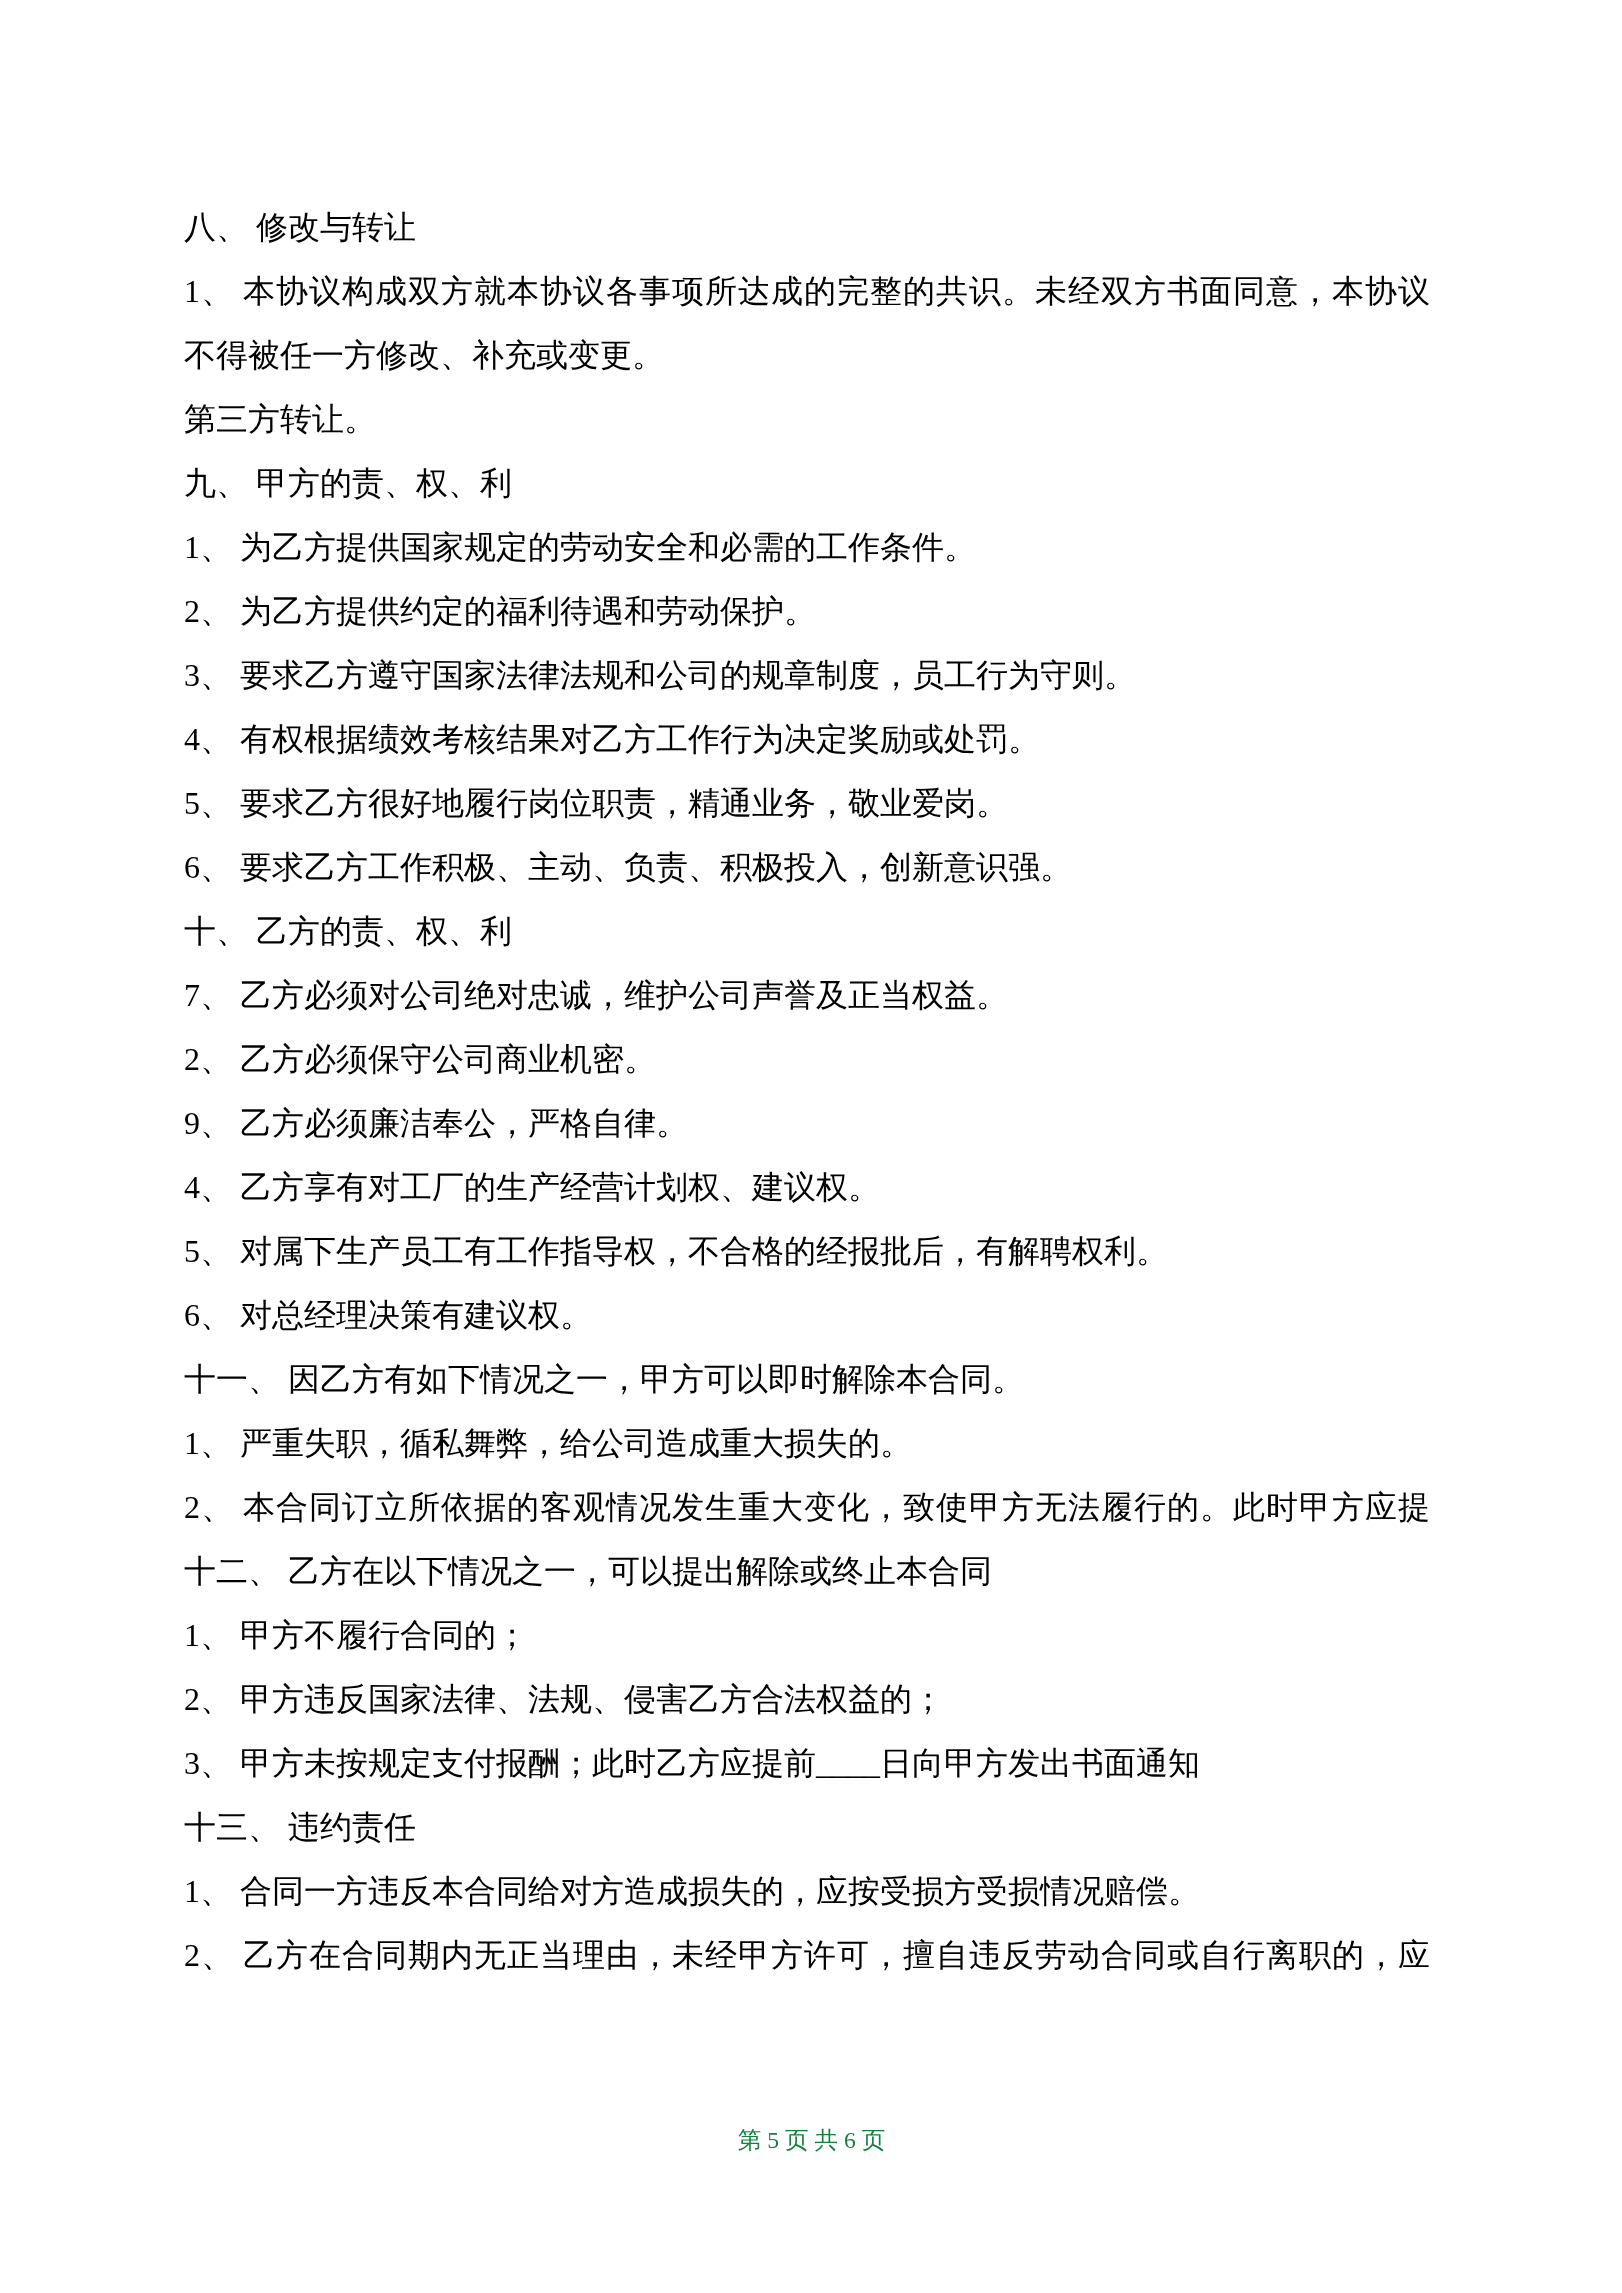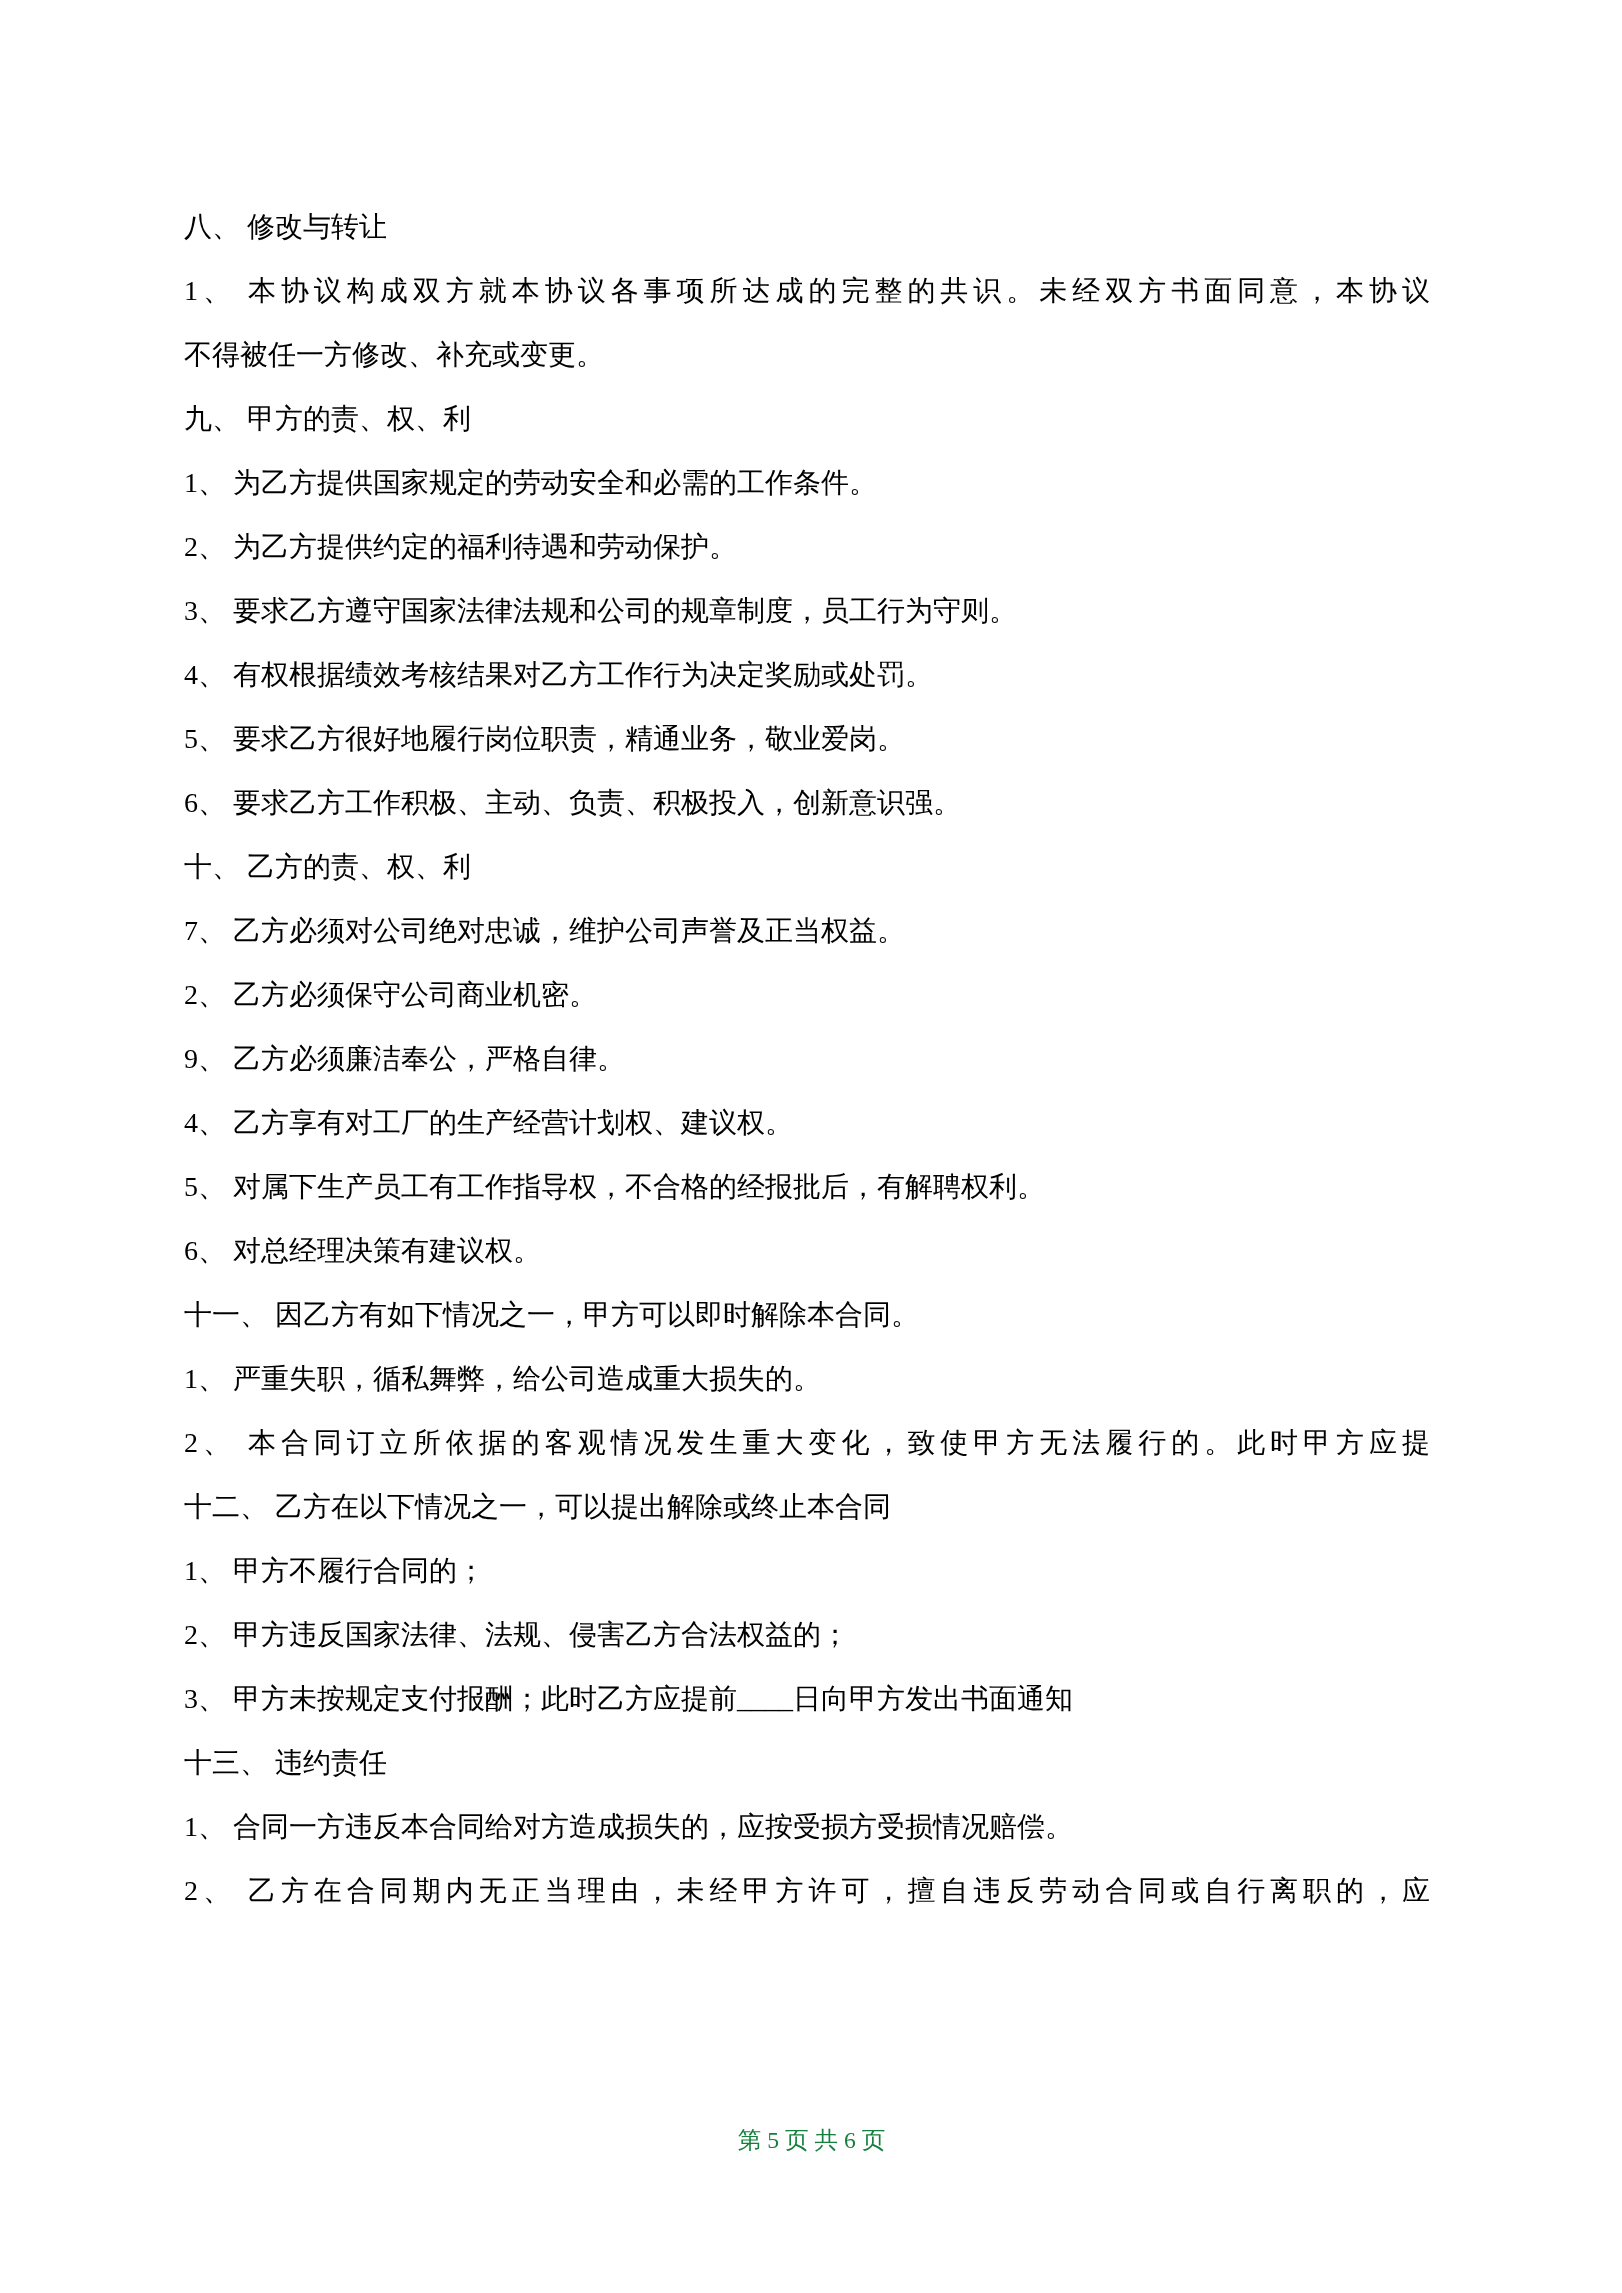--- a/index.html
+++ b/index.html
@@ -20,21 +20,21 @@
     position: absolute;
     top: 195px;
     left: 184px;
     width: 1246px;
   }
   .line {
     margin: 0;
     padding: 0;
     height: 64px;
     line-height: 64px;
-    font-size: 28px;
+    font-size: 32px;
     white-space: nowrap;
     letter-spacing: 0;
   }
   .line.justify {
     white-space: normal;
     text-align: justify;
     text-align-last: justify;
   }
   .page-footer {
     position: absolute;
@@ -48,20 +48,21 @@
   }
 </style>
 </head>
 <body>
 
 <div class="page">
   <main class="content">
       <p class="line">八、 修改与转让</p>
       <p class="line justify">1、 本协议构成双方就本协议各事项所达成的完整的共识。未经双方书面同意，本协议</p>
       <p class="line">不得被任一方修改、补充或变更。</p>
+      <p class="line">第三方转让。</p>
       <p class="line">九、 甲方的责、权、利</p>
       <p class="line">1、 为乙方提供国家规定的劳动安全和必需的工作条件。</p>
       <p class="line">2、 为乙方提供约定的福利待遇和劳动保护。</p>
       <p class="line">3、 要求乙方遵守国家法律法规和公司的规章制度，员工行为守则。</p>
       <p class="line">4、 有权根据绩效考核结果对乙方工作行为决定奖励或处罚。</p>
       <p class="line">5、 要求乙方很好地履行岗位职责，精通业务，敬业爱岗。</p>
       <p class="line">6、 要求乙方工作积极、主动、负责、积极投入，创新意识强。</p>
       <p class="line">十、 乙方的责、权、利</p>
       <p class="line">7、 乙方必须对公司绝对忠诚，维护公司声誉及正当权益。</p>
       <p class="line">2、 乙方必须保守公司商业机密。</p>

